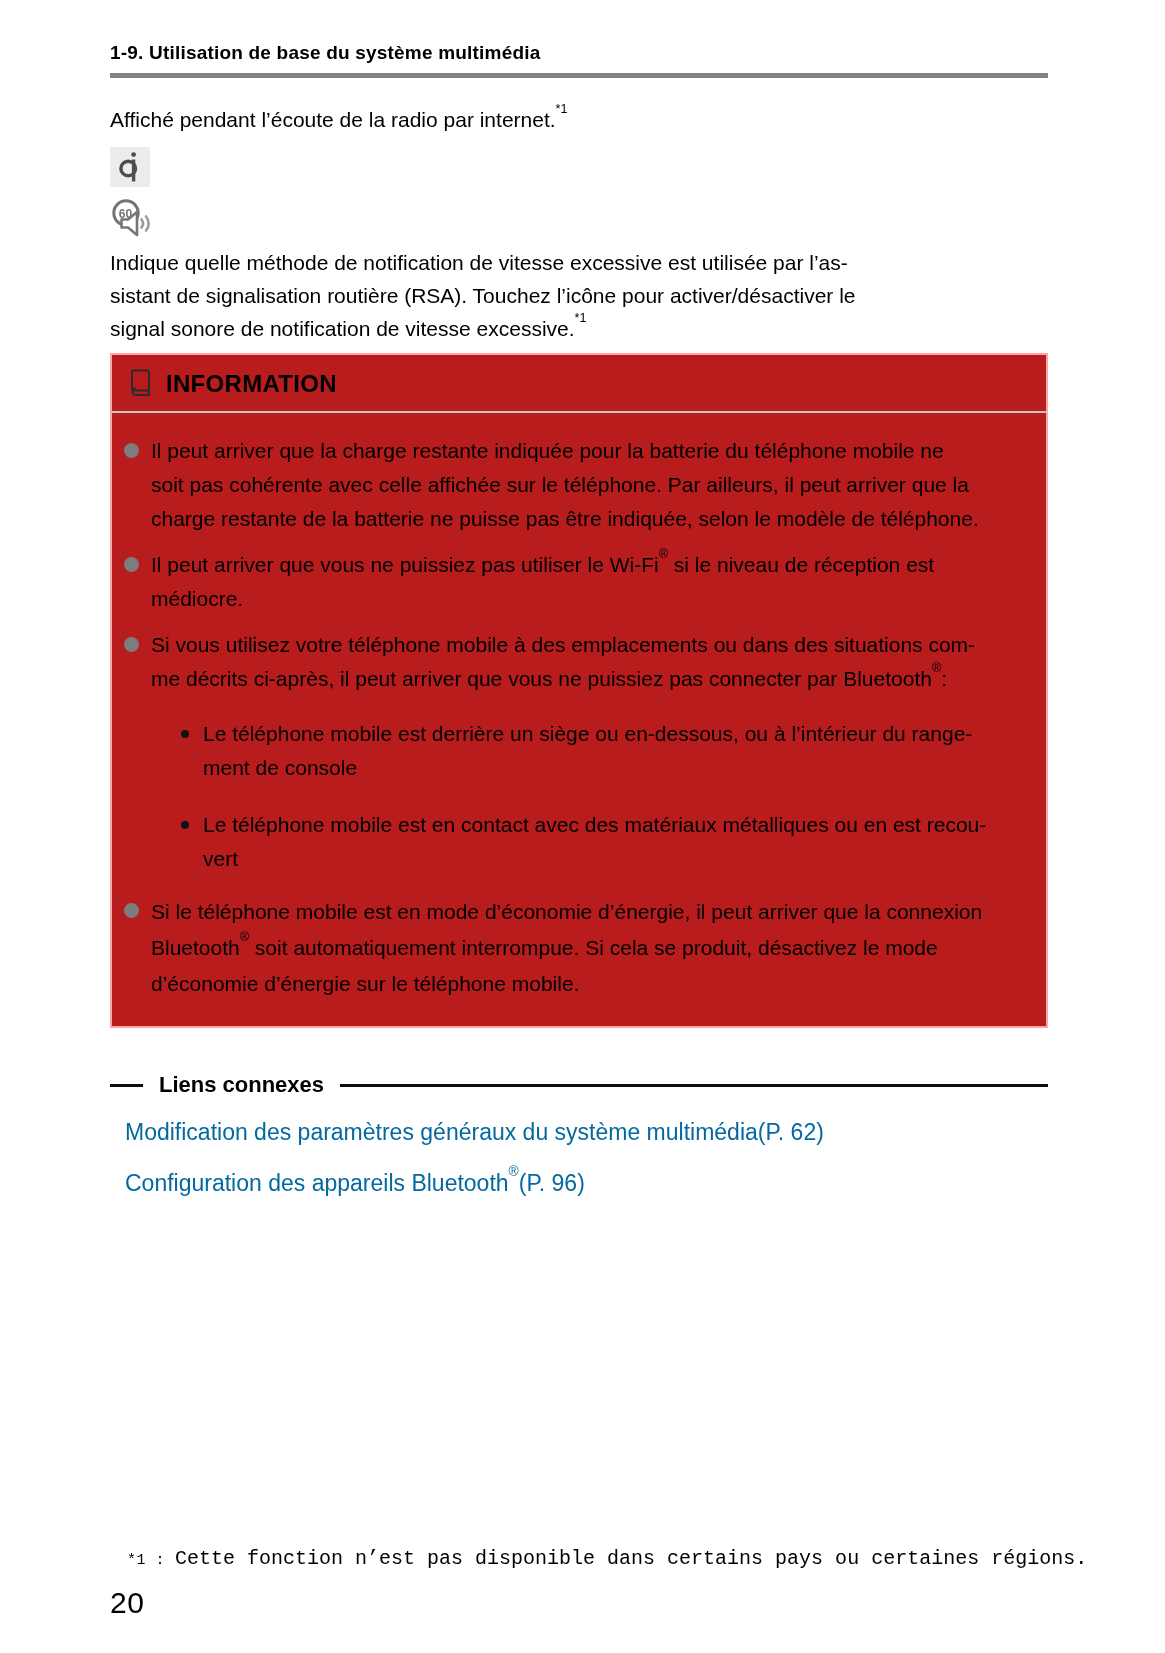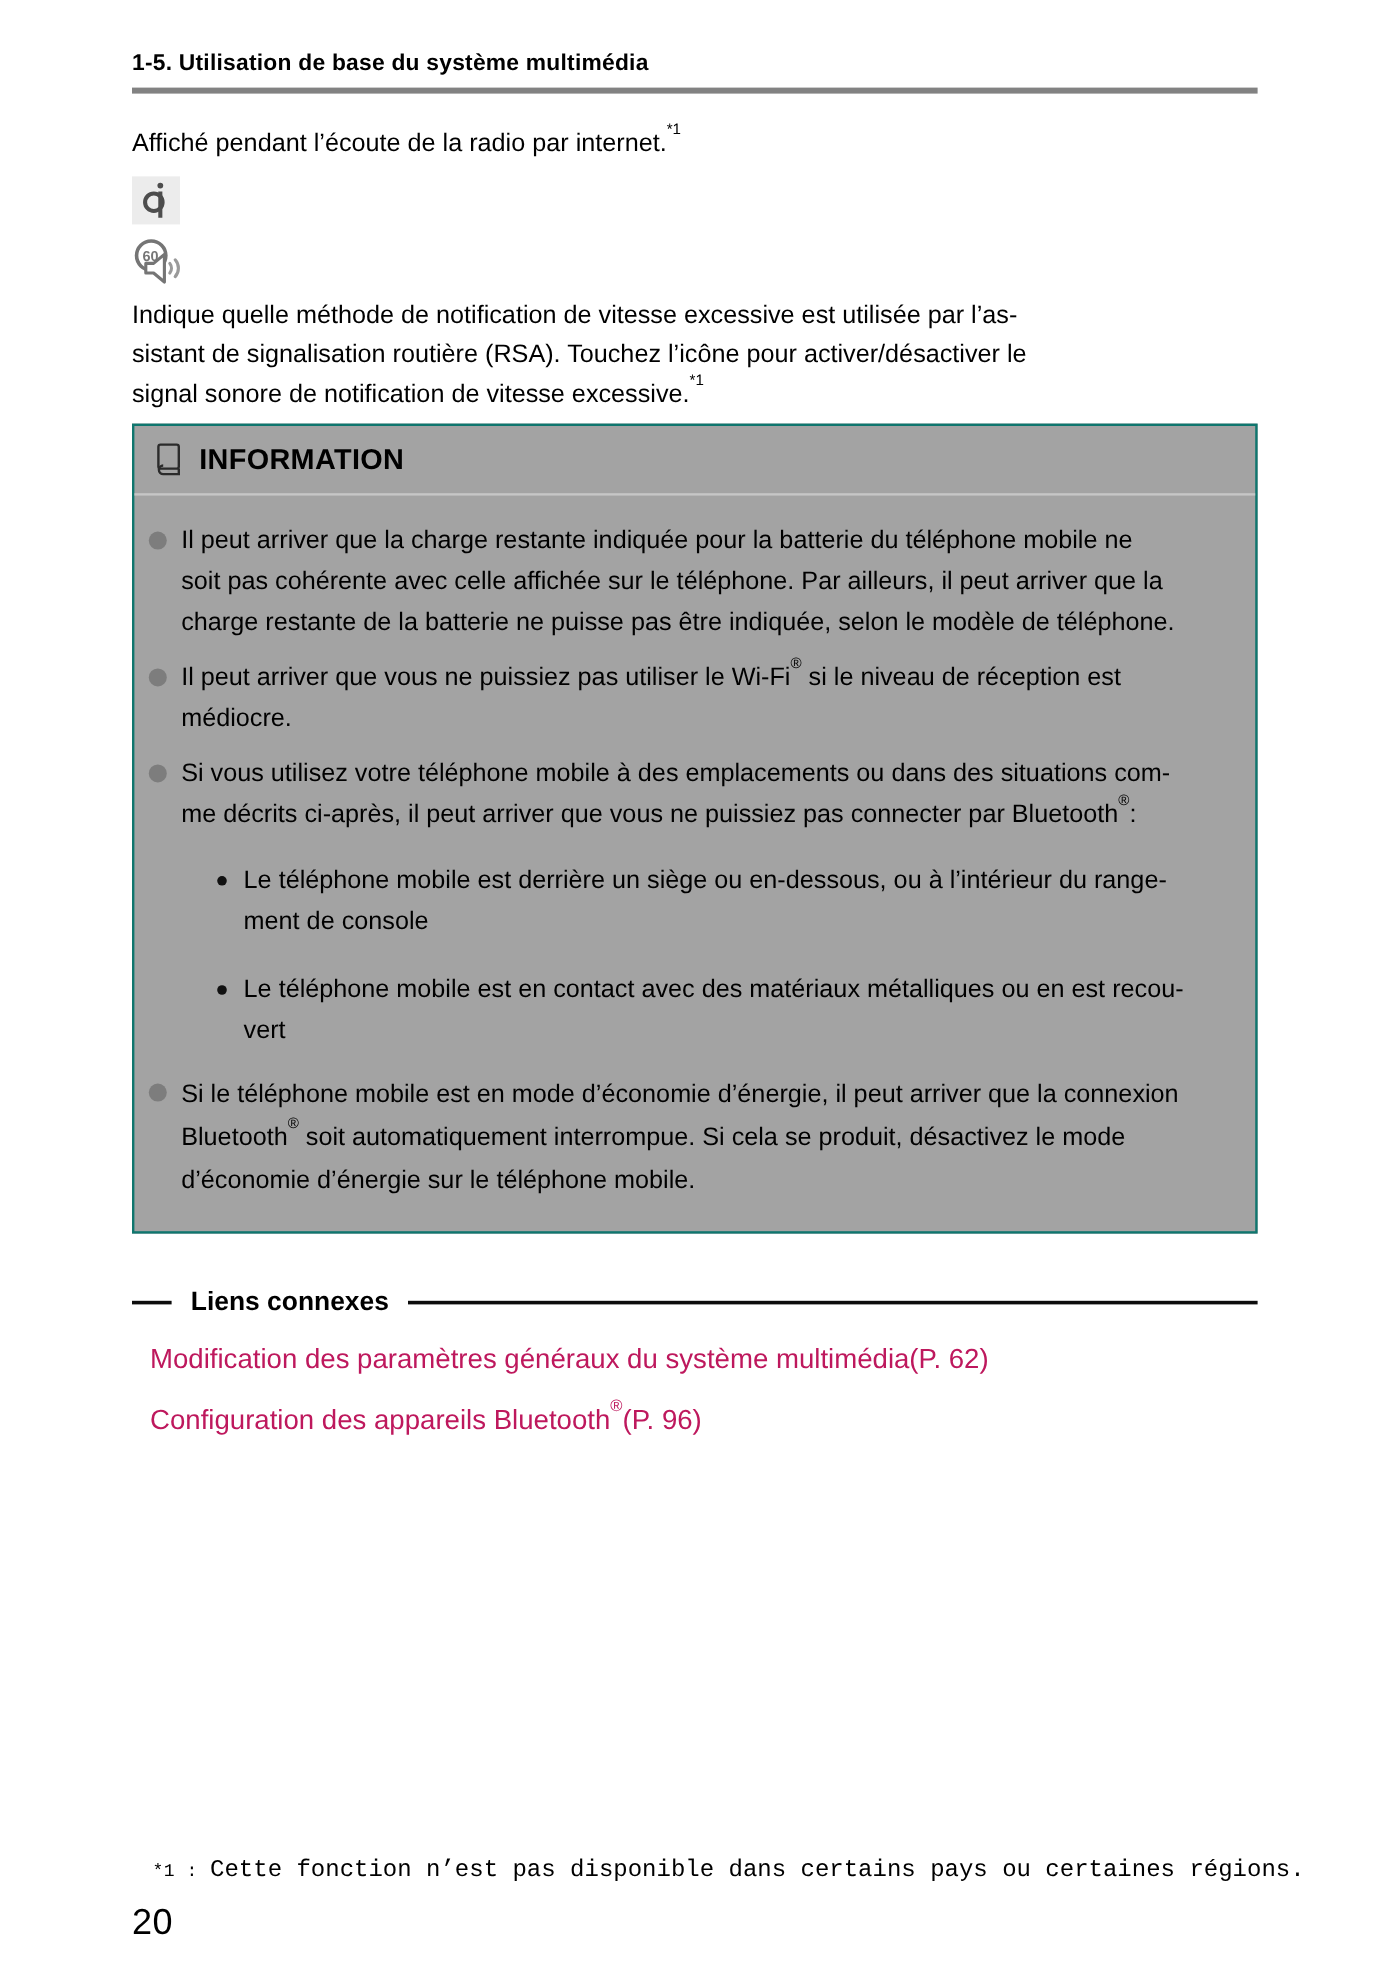--- a/index.html
+++ b/index.html
@@ -30,22 +30,22 @@
   .icon-block { display:block; }
   .qi-badge {
     margin-top:11px;
     width:40px; height:40px; background:#ececec;
     display:flex; align-items:center; justify-content:center;
   }
   .rsa-badge { margin-top:10px; width:48px; height:42px; }
 
   .info-box {
     margin-top:8px;
-    border:2px solid #0f766e;
-    background:#a3a3a3;
+    border:2px solid #fca5a5;
+    background:#b91c1c;
   }
   .info-box-header {
     display:flex; align-items:center; gap:13px;
     padding:13px 16px 12px 16px;
     border-bottom:2px solid #c6c6c6;
   }
   .info-box-title { font-size:24px; font-weight:bold; letter-spacing:0.3px; }
   .info-box-body { padding:21px 16px 24px 12px; }
 
   .bullet-row { display:flex; gap:12px; margin-bottom:12px; }
@@ -68,21 +68,21 @@
   .related { margin-top:44px; }
   .related-header { display:flex; align-items:center; }
   .related-dash { width:33px; height:3px; background:#0d0d0d; }
   .related-title { margin:0 16px; font-size:22px; font-weight:bold; white-space:nowrap; }
   .related-line { flex:1; height:3px; background:#0d0d0d; }
 
   .related-link {
     display:block;
     margin:19px 0 0 15px;
     font-size:23px; line-height:30px;
-    color:#be185d; text-decoration:none; cursor:pointer;
+    color:#0369a1; text-decoration:none; cursor:pointer;
   }
   .related-link + .related-link { margin-top:21px; }
 
   .footnote {
     position:absolute; left:127px; top:1546px;
     font-size:20px; line-height:26px; color:#000;font-family:Liberation Mono, monospace;
   }
   .footnote-marker { font-size:15px; letter-spacing:0.5px; margin-right:10px; }
 
   .page-number {
@@ -91,21 +91,21 @@
   }
 
   svg { display:block; }
 </style>
 </head>
 <body>
 
 <div class="page">
   <div class="content">
 
-    <div class="doc-header">1-5. Utilisation de base du système multimédia</div>
+    <div class="doc-header">1-9. Utilisation de base du système multimédia</div>
     <div class="header-rule"></div>
 
     <div class="para para-radio">Affiché pendant l’écoute de la radio par internet.<sup>*1</sup></div>
 
     <div class="qi-badge icon-block">
       <svg width="28" height="32" viewBox="0 0 28 32">
         <circle cx="12.2" cy="17.5" r="7.3" fill="none" stroke="#4d4d4d" stroke-width="3.4"></circle>
         <line x1="17.6" y1="8.5" x2="17.6" y2="30.5" stroke="#4d4d4d" stroke-width="3.4"></line>
         <circle cx="17.6" cy="3.6" r="2.4" fill="#4d4d4d"></circle>
       </svg>

